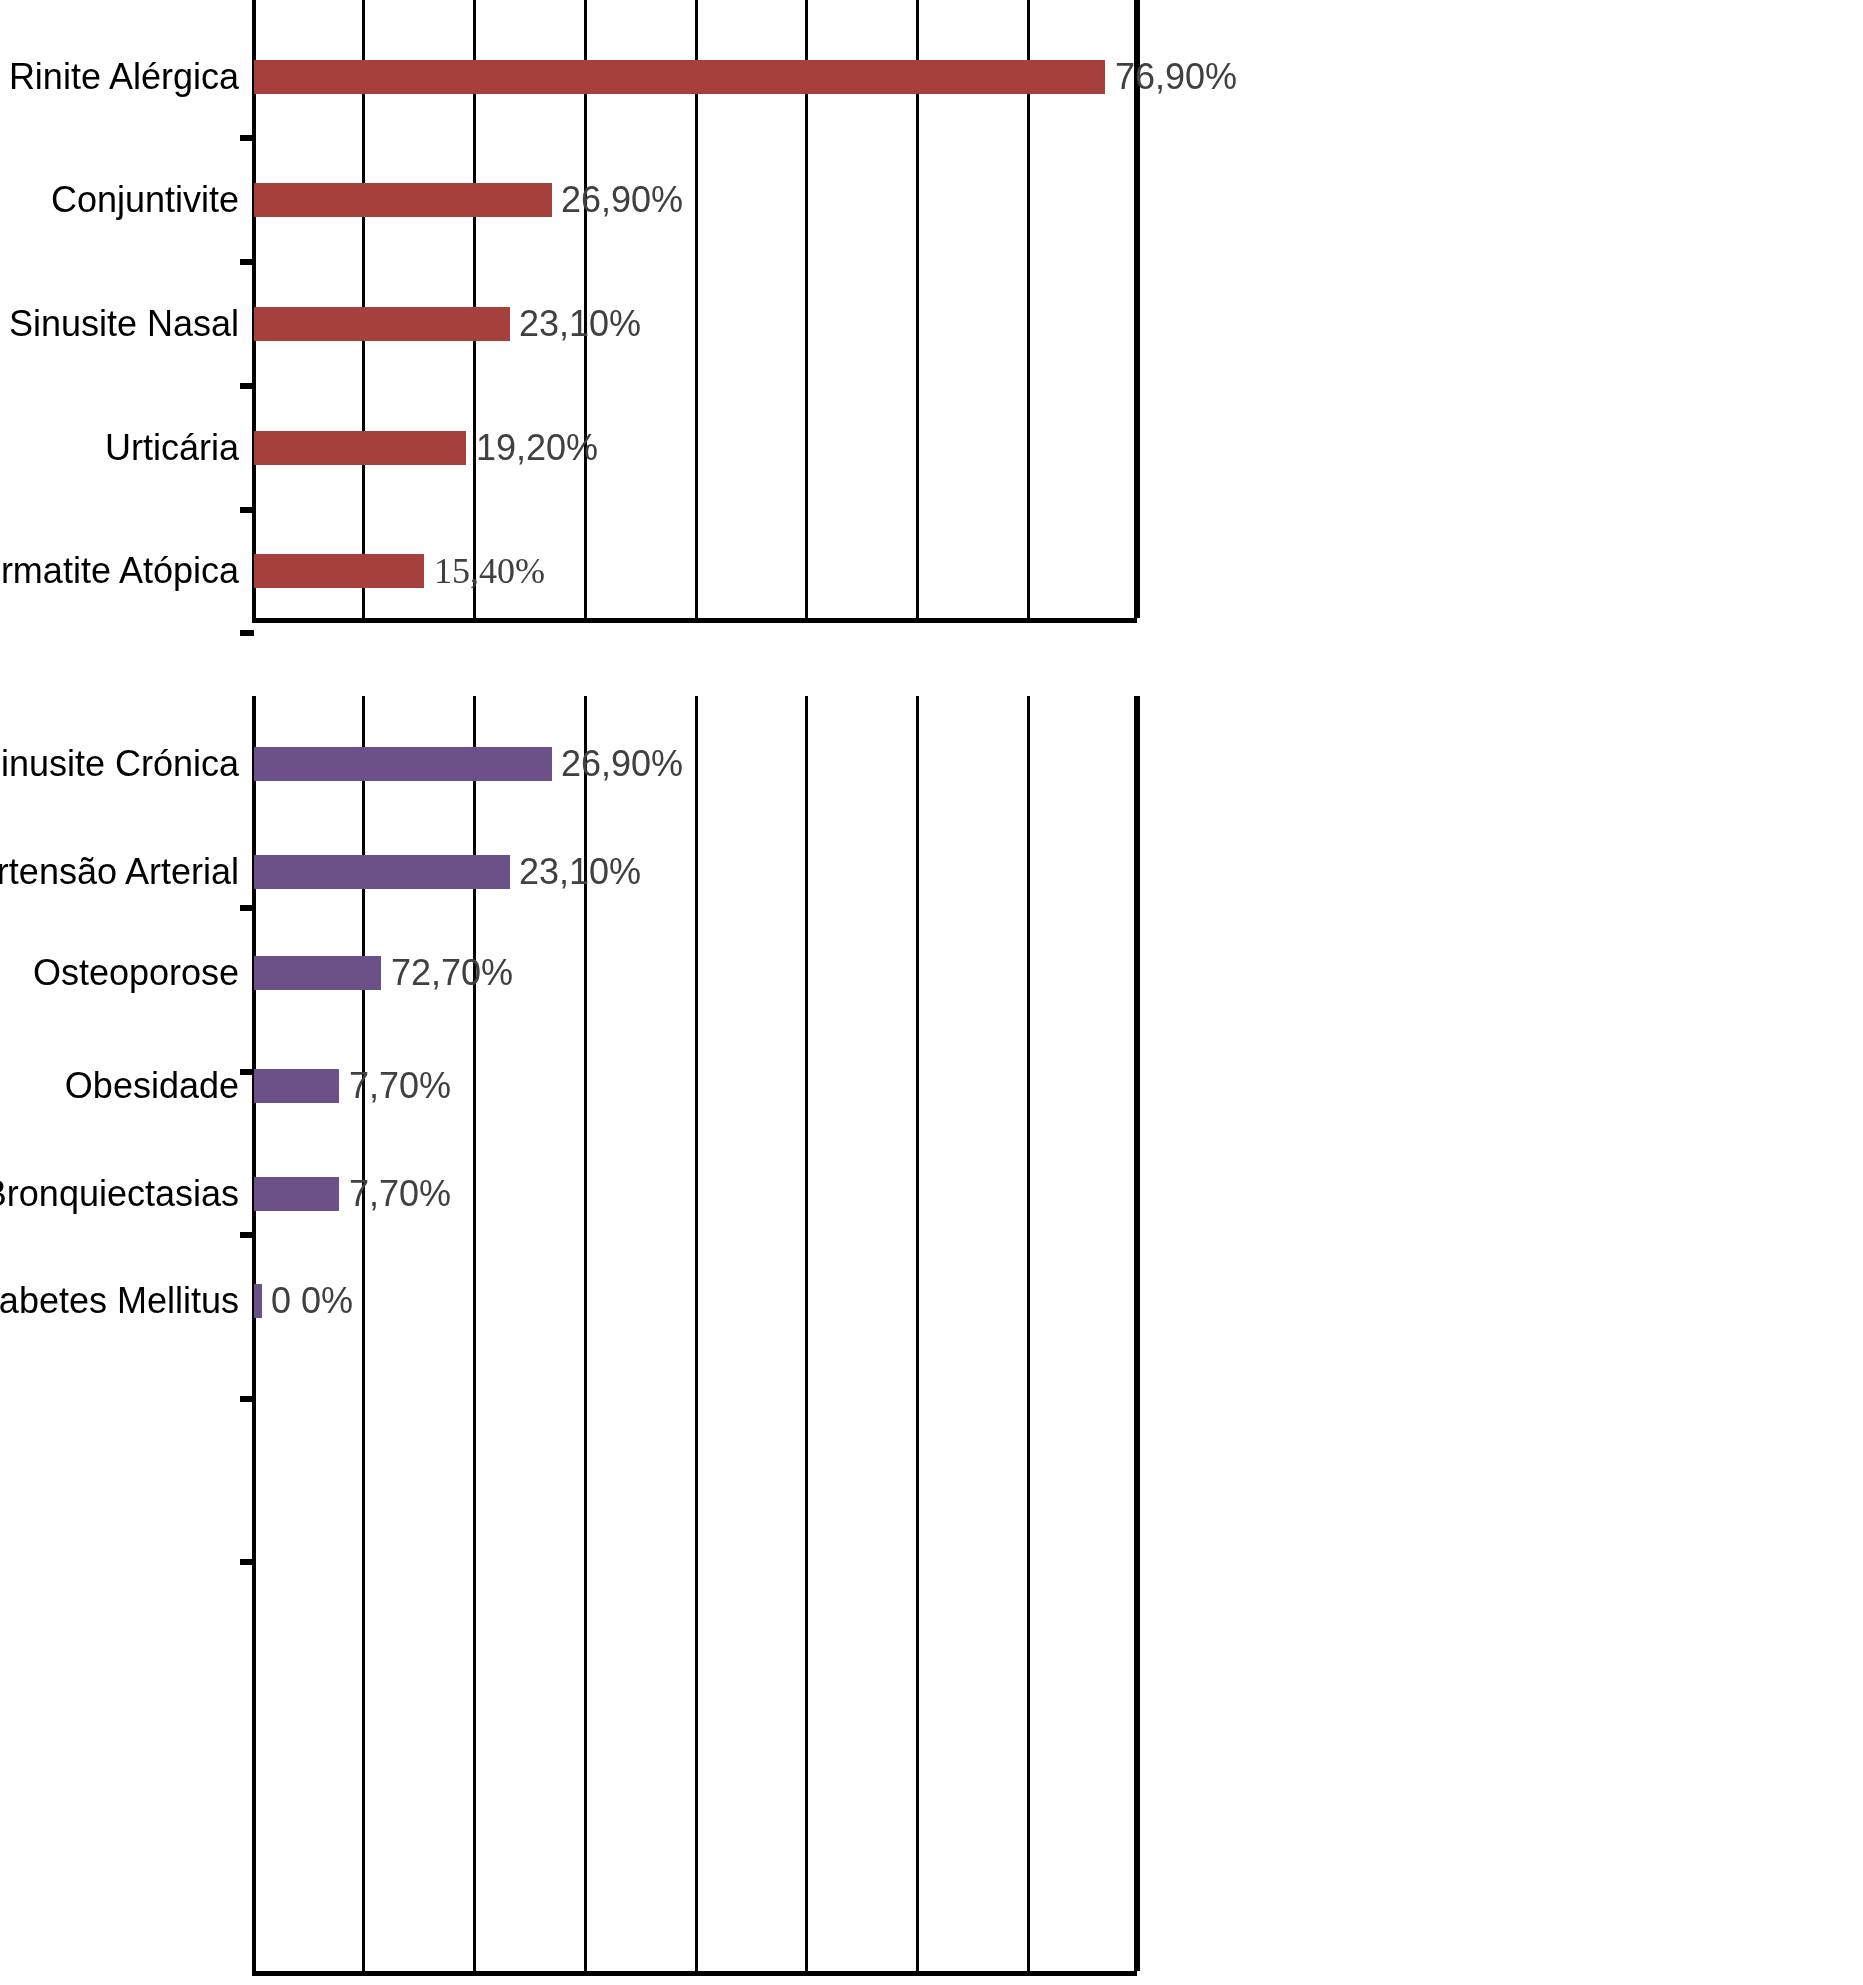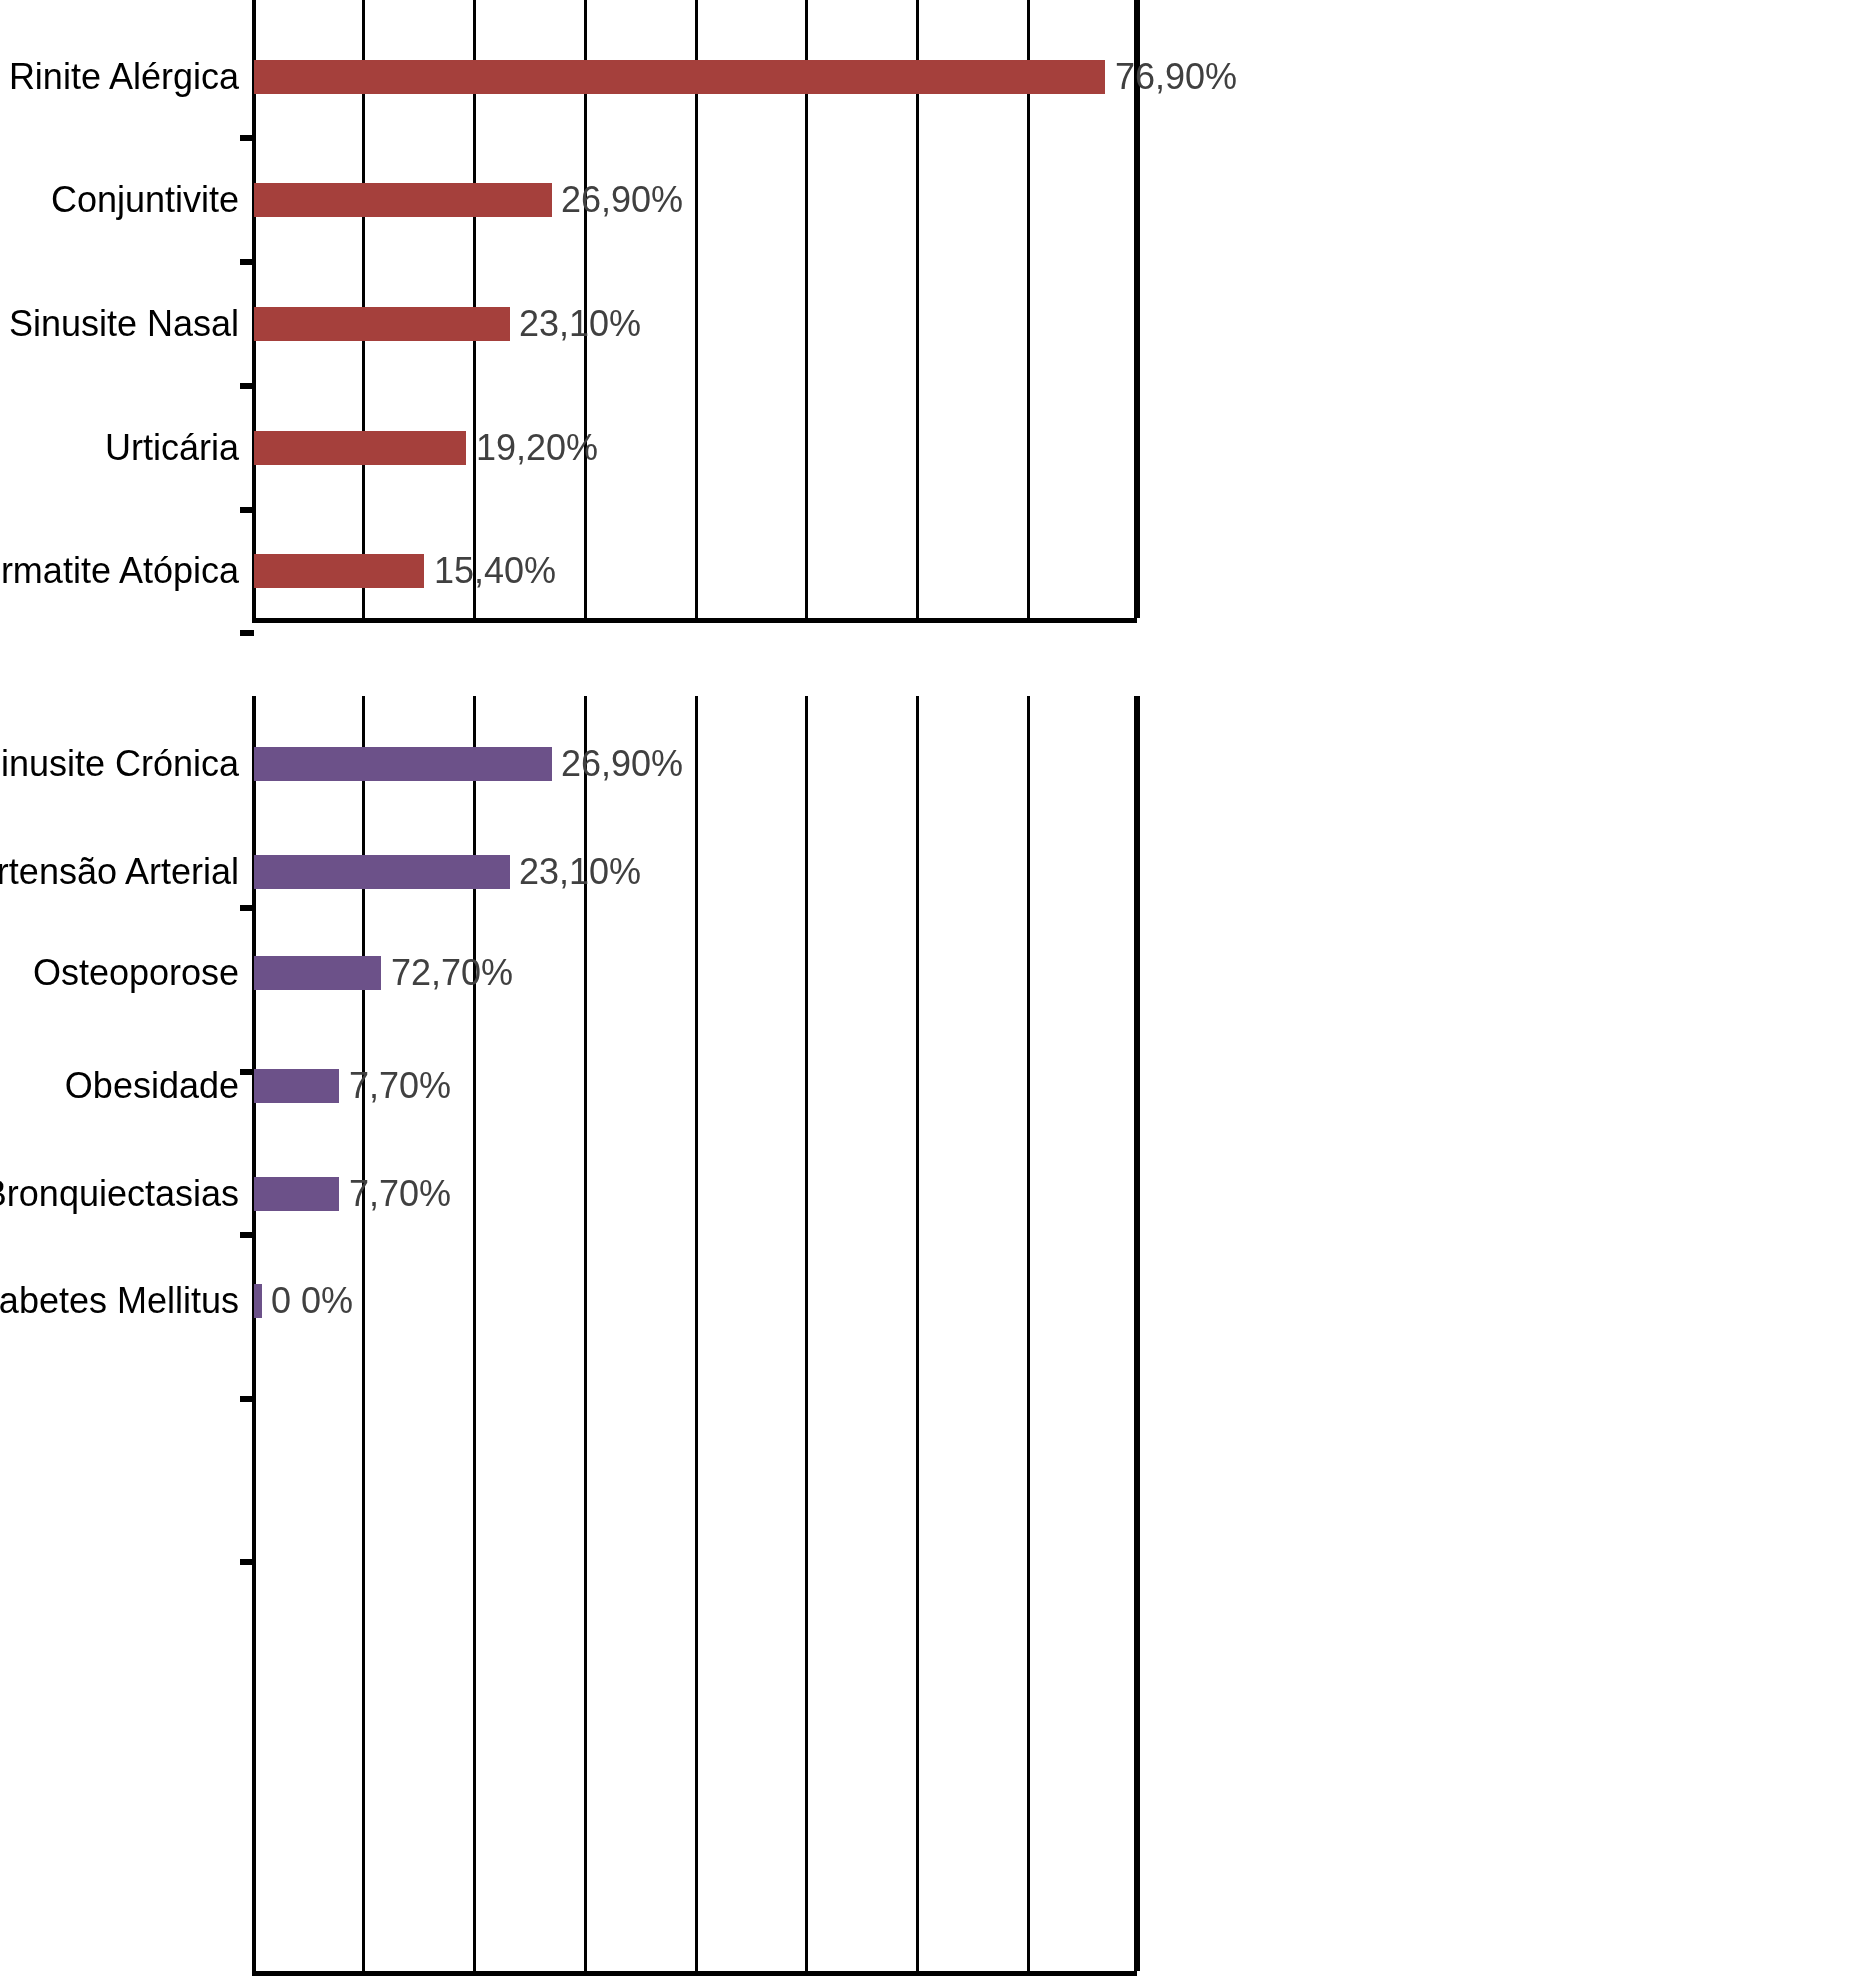--- a/index.html
+++ b/index.html
@@ -117,21 +117,21 @@
           <div class="tick" style="top: 491px;"></div>
           <div class="row" style="top: 415px; height: 34px;">
             <div class="cat-label" style="top: -0.8px;">Urticária</div>
             <div class="bar bar-red" style="width: 212px;"></div>
             <div class="val-label" style="left: 476px; top: -0.8px;">19,20%</div>
           </div>
           <div class="tick" style="top: 614px;"></div>
           <div class="row" style="top: 538px; height: 34px;">
             <div class="cat-label" style="top: -0.8px;">Dermatite Atópica</div>
             <div class="bar bar-red" style="width: 170px;"></div>
-            <div class="val-label" style="left: 434px; top: -0.8px;">15,40%</div>
+            <div class="val-label" style="left: 434px; top: -0.8px; font-family: Liberation Serif, serif;">15,40%</div>
           </div>
         </div>
     </div>
   </div>
 
   <div class="panel" id="panel-bottom">
     <div class="plotwrap">
       <div class="plot-area" id="plot-bottom">
         <div class="gridlines" id="grid-bottom">
             <div class="gridline" style="left: 106px;"></div>

